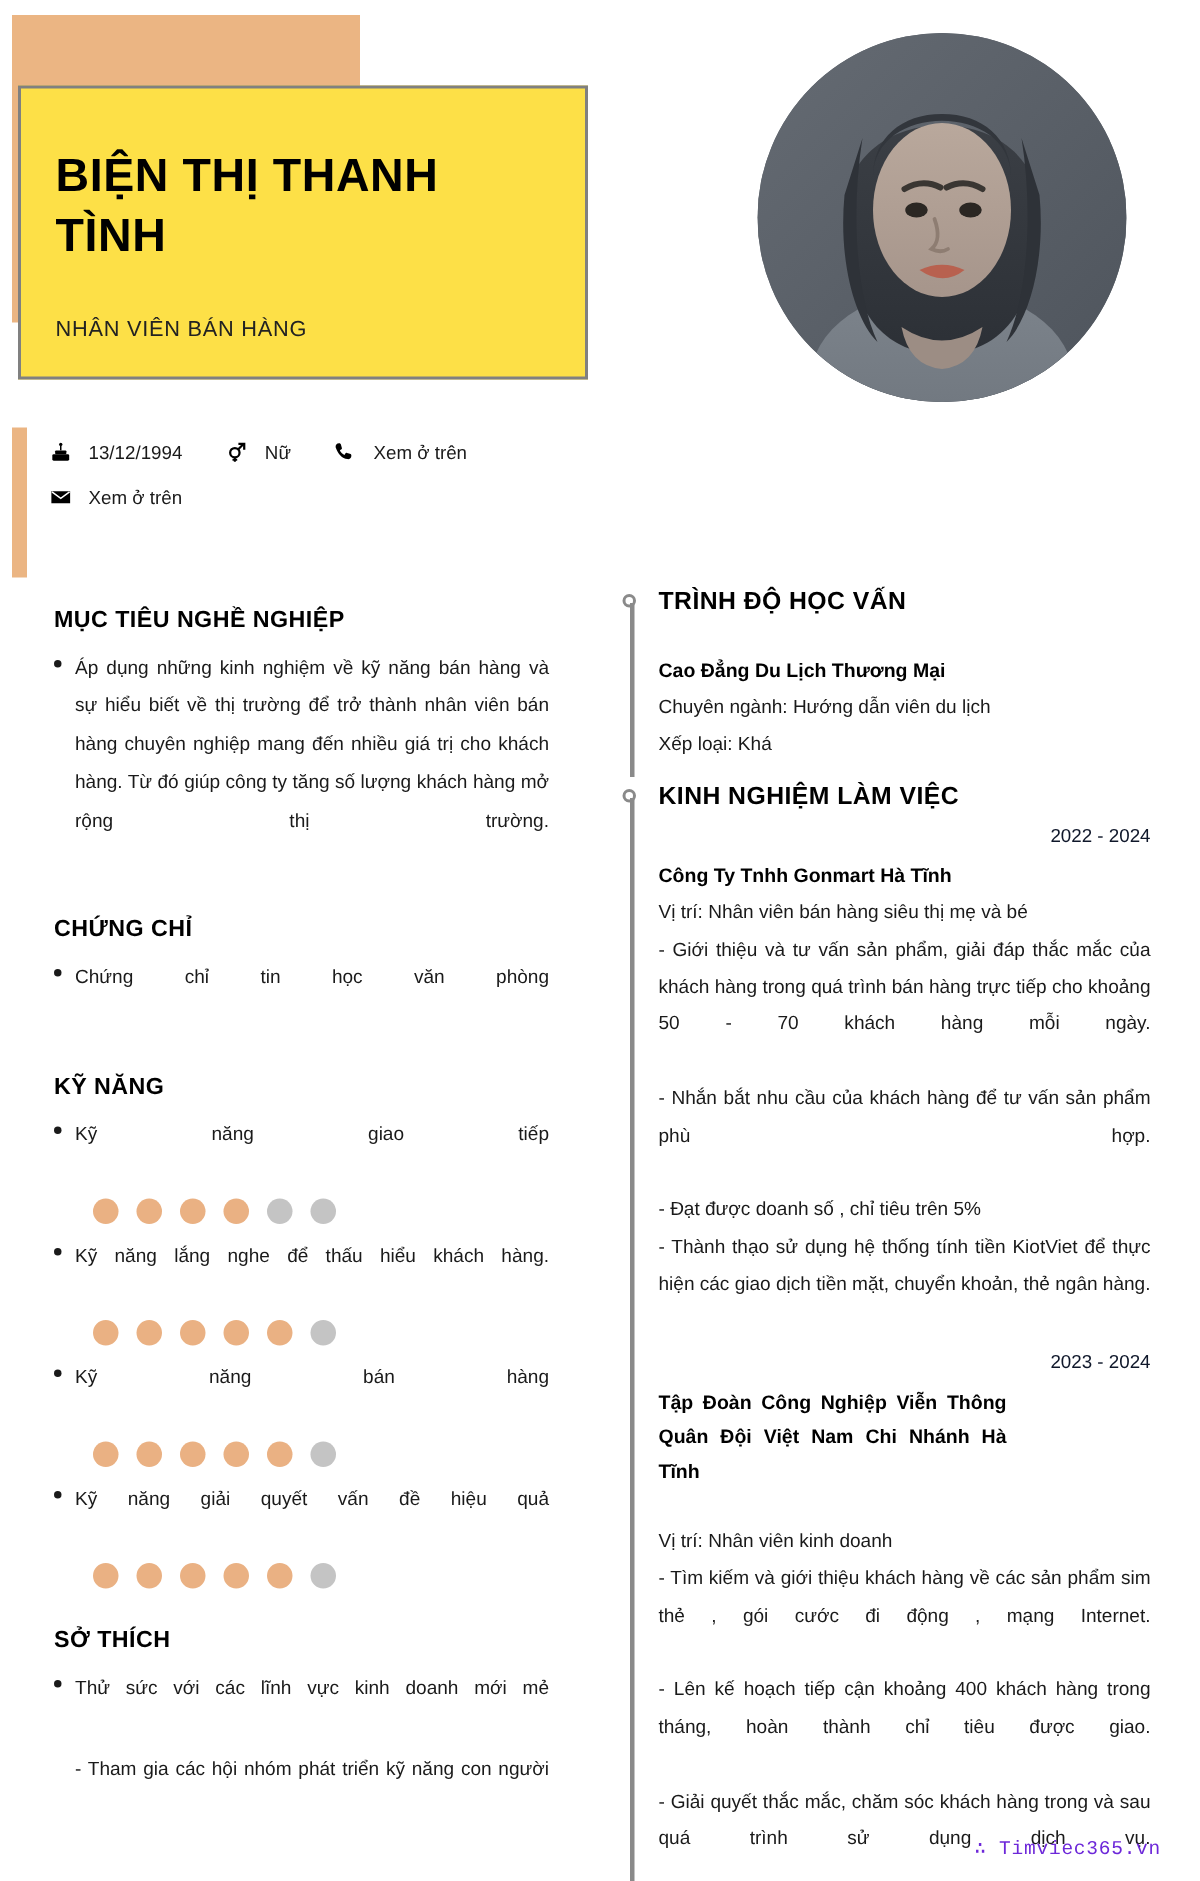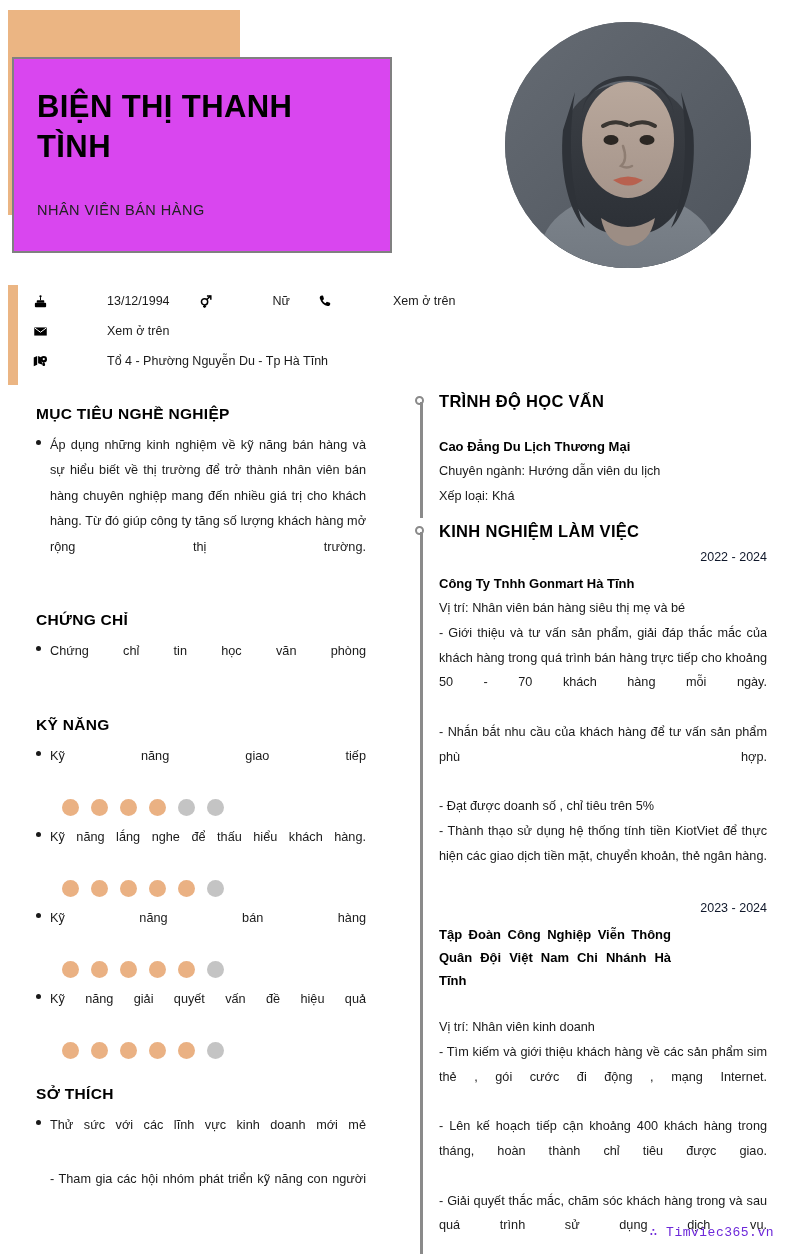--- a/index.html
+++ b/index.html
@@ -32,24 +32,24 @@
     width: 10px;
     height: 100px;
     background: #ebb583;
   }
   .name-box {
     position: absolute;
     left: 12px;
     top: 57px;
     width: 380px;
     height: 196px;
-    background: #d946ef;
+    background: #fde047;
     border: 2px solid #808080;
     box-sizing: border-box;
-    padding: 28px 28px 0 23px;
+    padding: 38px 28px 0 23px;
   }
   .name {
     font-size: 31px;
     font-weight: bold;
     line-height: 1.28;
     letter-spacing: 0.4px;
     margin: 0;
     color: #000;
   }
   .job-title {
@@ -79,23 +79,22 @@
     width: 370px;
   }
   .contact-row {
     display: flex;
     align-items: center;
     margin-bottom: 8px;
     height: 22px;
   }
   .contact-item {
     display: flex;
-    align-items: center;
+    align-items: flex-end;
     margin-right: 26px;
-    gap: 48px;
   }
   .contact-item .ic {
     width: 20px;
     display: flex;
     justify-content: center;
     align-items: center;
     margin-right: 9px;
     color: #000;
   }
   .contact-item .tx {
@@ -345,34 +344,20 @@
       <span class="ic">
         <svg width="15" height="15" viewBox="0 0 24 24" fill="#000">
           <path d="M2 5.5h20v13H2z"></path>
           <path d="M2.6 6.2 12 13.2l9.4-7" stroke="#fff" stroke-width="1.6" fill="none"></path>
         </svg>
       </span>
       <span class="tx">Xem ở trên</span>
     </div>
   </div>
 
-  <div class="contact-row">
-    <div class="contact-item">
-      <span class="ic">
-        <svg width="16" height="15" viewBox="0 0 24 24" fill="#000">
-          <path d="M2 5.5 7.5 3v14L2 19.5z"></path>
-          <path d="M9 3l4.5 2v4.2c0 2.3 1.6 4.3 2.6 5.4V17L9 14.6z"></path>
-          <circle cx="18" cy="8.3" r="5.2"></circle>
-          <circle cx="18" cy="8.1" r="1.8" fill="#fff"></circle>
-          <path d="M18 12.5c1.2 1.6 2.2 3.3 2.2 4.6 0 1.2-1 2.2-2.2 2.2s-2.2-1-2.2-2.2c0-1.3 1-3 2.2-4.6z"></path>
-        </svg>
-      </span>
-      <span class="tx">Tổ 4 - Phường Nguyễn Du - Tp Hà Tĩnh</span>
-    </div>
-  </div>
 </div>
 
 <div class="col-left">
 
   <div class="sec">
     <h2 class="sec-title">MỤC TIÊU NGHỀ NGHIỆP</h2>
     <div class="bullet-row">
       <span class="bullet-dot"></span>
       <span class="bullet-text">Áp dụng những kinh nghiệm về kỹ năng bán hàng và sự hiểu biết về thị trường để trở thành nhân viên bán hàng chuyên nghiệp mang đến nhiều giá trị cho khách hàng. Từ đó giúp công ty tăng số lượng khách hàng mở rộng thị trường.</span>
     </div>

